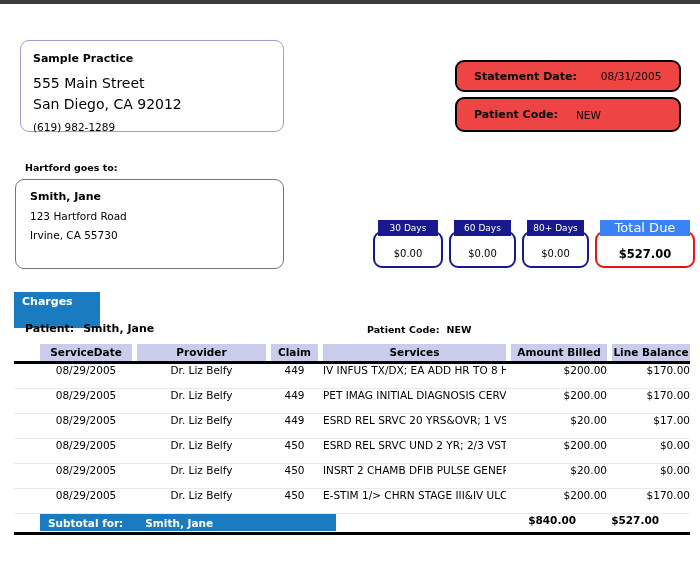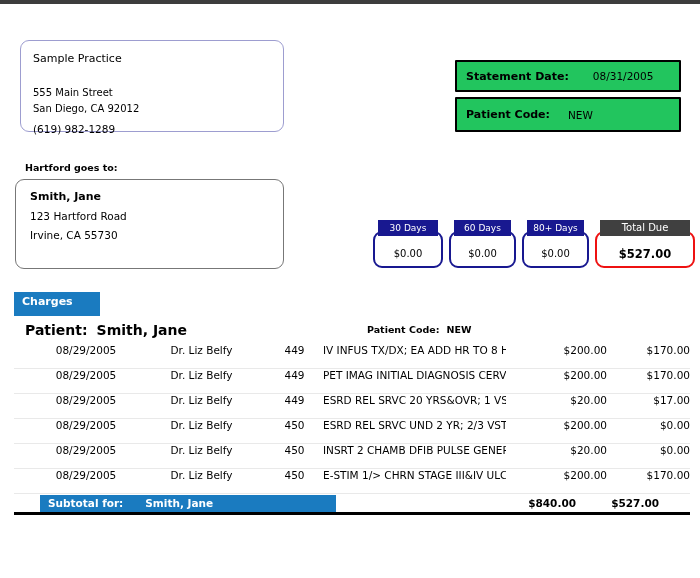--- a/index.html
+++ b/index.html
@@ -5,27 +5,27 @@
   * { box-sizing: border-box; margin: 0; padding: 0; }
   html, body { width: 700px; height: 578px; background: #ffffff; overflow: hidden; }
   body { font-family: "DejaVu Sans", "Liberation Sans", sans-serif; color: #000; }
   #page { position: relative; width: 700px; height: 578px; background: #fff; }
 
   .top-bar { position: absolute; top: 0; left: 0; width: 700px; height: 4px; background: #3d3d3d; }
 
   
   .practice-box { position: absolute; left: 20px; top: 40px; width: 264px; height: 92px;
     border: 1px solid #9d9dd0; border-radius: 9px; padding: 11px 12px; }
-  .practice-name { font-weight: normal; font-size: 11px; margin-bottom: 22px; }
-  .practice-line { font-size: 10px; margin-bottom: 5px; }
+  .practice-name { font-weight: bold; font-size: 11px; margin-bottom: 10px; }
+  .practice-line { font-size: 14px; margin-bottom: 5px; }
   .practice-phone { font-size: 10.5px; margin-top: 9px; }
 
   
   .info-box { position: absolute; left: 455px; width: 226px; border: 2px solid #000;
-    border-radius: 1px; display: flex; align-items: center; padding-left: 9px; background: #22c55e; }
+    border-radius: 9px; display: flex; align-items: center; padding-left: 17px; background: #ef4444; }
   .stmt-box { top: 60px; height: 32px; }
   .code-box { top: 97px; height: 35px; }
   .info-label { font-weight: bold; font-size: 11px; }
   .stmt-value { font-size: 10.5px; margin-left: 24px; }
   .code-value { font-size: 10.5px; margin-left: 18px; }
 
   
   .goes-to-label { position: absolute; left: 25px; top: 162px; font-weight: bold; font-size: 9.5px; }
   .recipient-box { position: absolute; left: 15px; top: 179px; width: 269px; height: 90px;
     border: 1px solid #777; border-radius: 9px; padding: 10px 14px; }
@@ -37,47 +37,47 @@
   .aging-box { position: relative; height: 48px; }
   .aging-box.w-sm { width: 70px; }
   .aging-box.w-sm2 { width: 67px; }
   .aging-box.w-lg { width: 100px; }
   .aging-body { position: absolute; left: 0; right: 0; top: 11px; bottom: 0; background: #fff;
     border: 2px solid #181890; border-radius: 9px; display: flex; align-items: center; justify-content: center; }
   .aging-tab { position: absolute; top: 0; left: 5px; right: 5px; height: 16px; background: #181890;
     color: #fff; font-weight: normal; font-size: 9px; text-align: center; line-height: 16px; z-index: 2; }
   .aging-value { font-size: 10px; padding-top: 8px; }
   .aging-box.total .aging-body { border-color: #ee1111; }
-  .aging-box.total .aging-tab { background: #404040; font-size: 10px; }
+  .aging-box.total .aging-tab { background: #3b82f6; font-size: 13px; }
   .aging-box.total .aging-value { font-weight: bold; font-size: 11.5px; }
 
   
-  .charges-bar { position: absolute; left: 14px; top: 292px; width: 86px; height: 24px;
+  .charges-bar { position: absolute; left: 14px; top: 292px; width: 86px; height: 36px;
     background: #1a7bc0; color: #fff; font-weight: bold; font-size: 11px; line-height: 19px; padding-left: 8px; }
-  .patient-line { position: absolute; left: 25px; top: 322px; font-size: 14px; font-weight: bold; }
+  .patient-line { position: absolute; left: 25px; top: 322px; font-size: 11px; font-weight: bold; }
   .patient-name { margin-left: 9px; }
   .patient-code-line { position: absolute; left: 367px; top: 324px; font-size: 9.5px; font-weight: bold; }
   .patient-code-value { margin-left: 7px; }
 
   
   .charges-table { position: absolute; left: 14px; top: 344px; width: 676px; }
   .thead { display: flex; padding-left: 26px; border-bottom: 3px solid #000; align-items: flex-end; }
   .th { background: #cbcbec; font-weight: bold; font-size: 10.5px; text-align: center;
     height: 17px; line-height: 17px; }
   .c-date { width: 92px; } .c-prov { width: 129px; } .c-claim { width: 47px; }
   .c-serv { width: 183px; } .c-amt { width: 96px; } .c-bal { width: 78px; }
   .gap { width: 5px; }
   .trow { display: flex; padding-left: 26px; height: 25px; 
     border-bottom: 1px solid #e9e9e9; font-size: 10.5px; }
   .td { white-space: nowrap; overflow: hidden; }
   .td.c-date, .td.c-prov, .td.c-claim { text-align: center; }
   .td.c-serv { text-align: left; }
   .td.c-amt, .td.c-bal { text-align: right; }
 
-  .subtotal-row { display: flex; padding-left: 26px; height: 21px; align-items: center;
+  .subtotal-row { display: flex; padding-left: 26px; height: 21px; align-items: flex-start;
     border-bottom: 3px solid #000; font-size: 10.5px; }
   .subtotal-bar { width: 296px; height: 17px; background: #1a7bc0; color: #fff; font-weight: bold;
     display: flex; align-items: center; padding-left: 8px; }
   .subtotal-name { margin-left: 22px; }
   .subtotal-spacer { width: 144px; }
   .subtotal-amt { width: 96px; text-align: right; font-weight: bold; }
   .subtotal-gap { width: 5px; }
   .subtotal-bal { width: 78px; text-align: right; font-weight: bold; }
 
   .note-line { position: absolute; left: 45px; top: 543px; font-weight: bold; font-size: 11.5px; }
@@ -143,20 +143,33 @@
   <div class="charges-bar">Charges</div>
 
   <div class="patient-line">
     <span>Patient:</span><span class="patient-name">Smith, Jane</span>
   </div>
   <div class="patient-code-line">
     <span>Patient Code:</span><span class="patient-code-value">NEW</span>
   </div>
 
   <div class="charges-table">
+    <div class="thead">
+      <div class="th c-date">ServiceDate</div>
+        <div class="gap"></div>
+      <div class="th c-prov">Provider</div>
+        <div class="gap"></div>
+      <div class="th c-claim">Claim</div>
+        <div class="gap"></div>
+      <div class="th c-serv">Services</div>
+        <div class="gap"></div>
+      <div class="th c-amt">Amount Billed</div>
+        <div class="gap"></div>
+      <div class="th c-bal">Line Balance</div>
+    </div>
 
     <div id="table-body">
   <div class="trow">
     <div class="td c-date">08/29/2005</div>
           <div class="gap"></div>
     <div class="td c-prov">Dr. Liz Belfy</div>
           <div class="gap"></div>
     <div class="td c-claim">449</div>
           <div class="gap"></div>
     <div class="td c-serv">IV INFUS TX/DX; EA ADD HR TO 8 HR</div>

